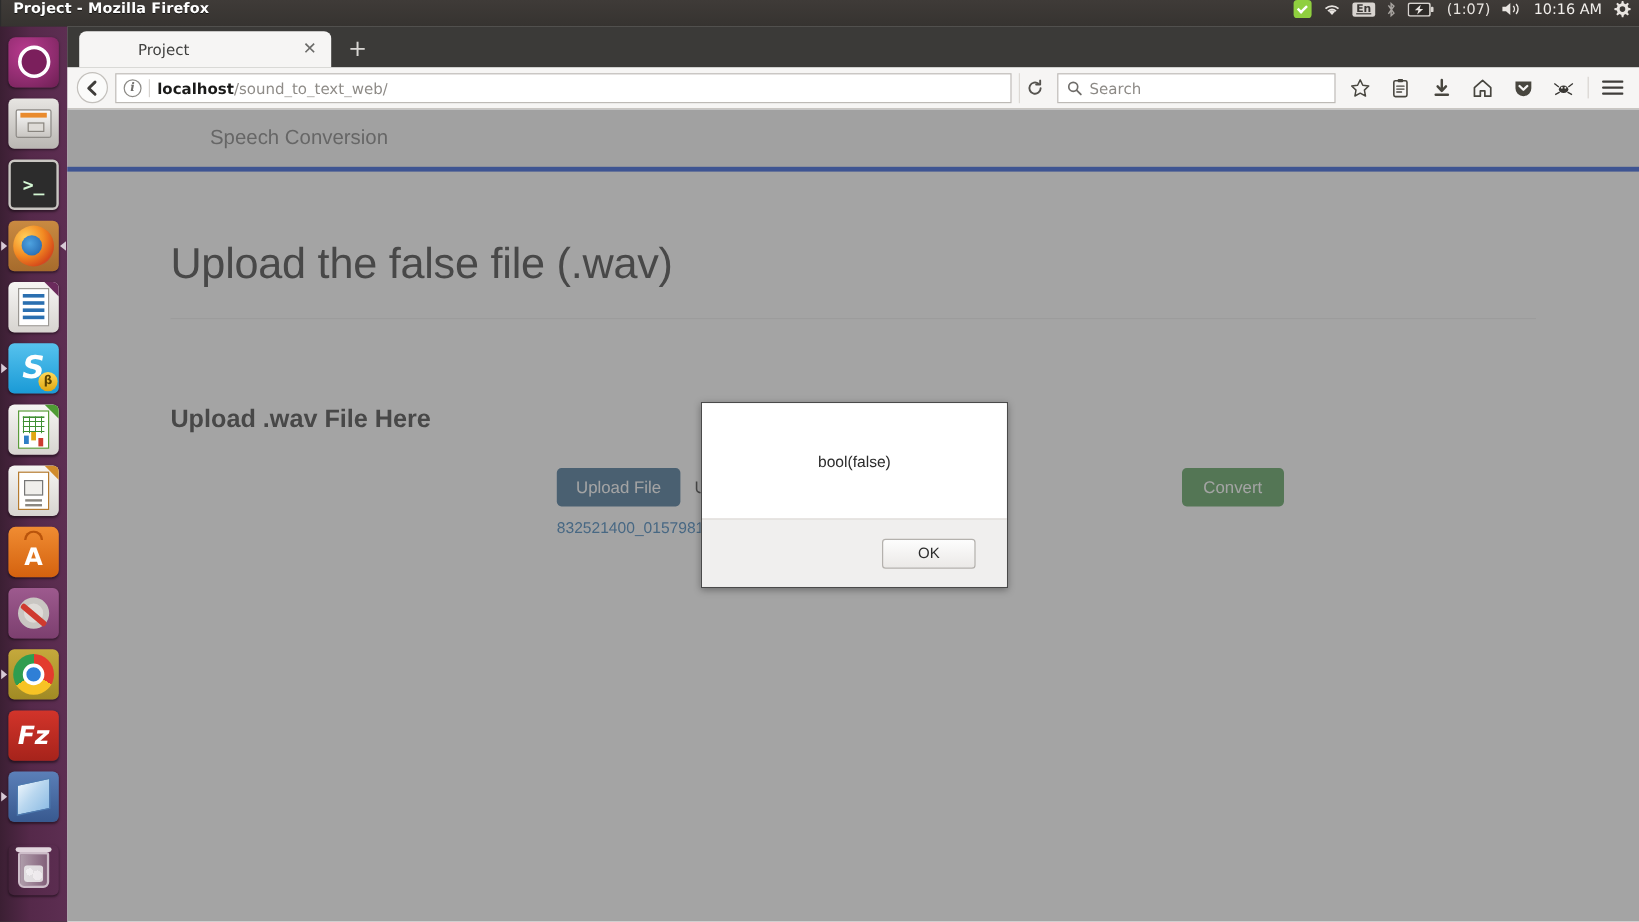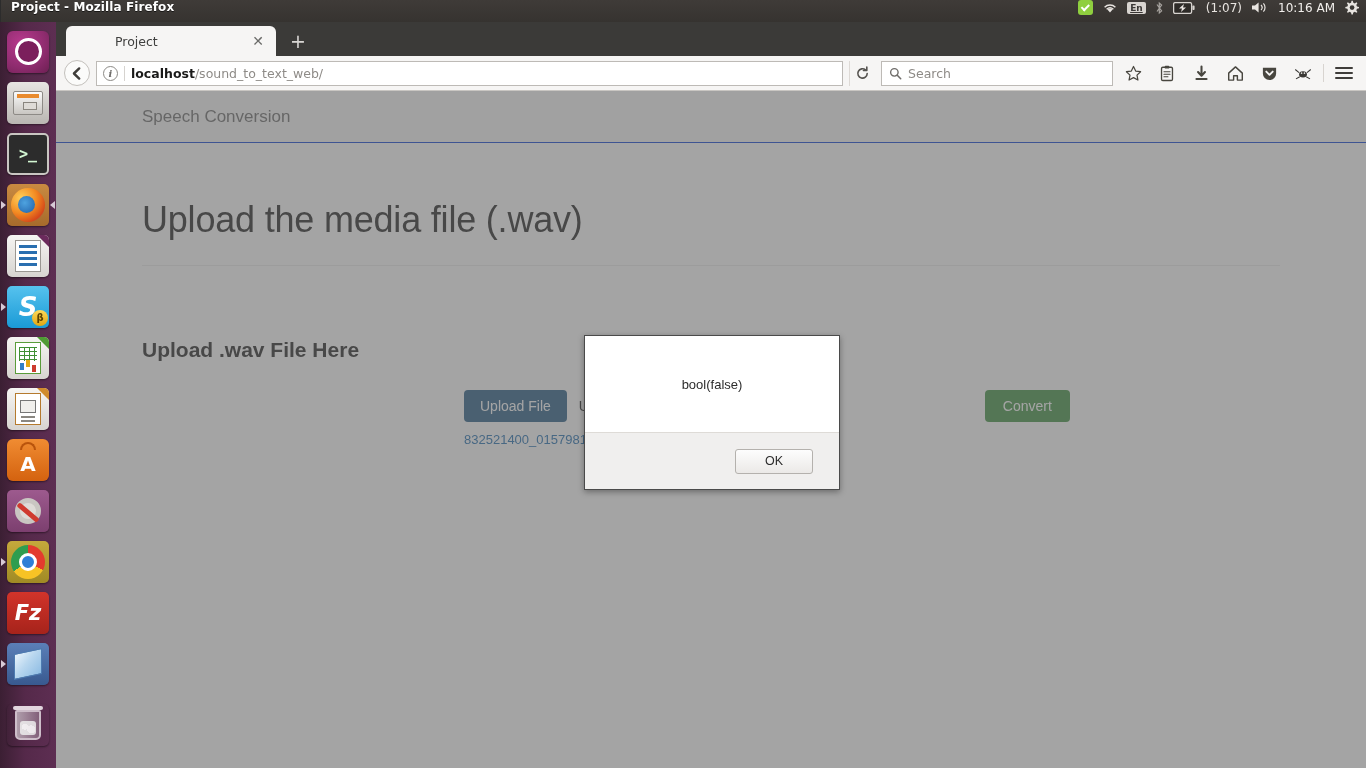--- a/index.html
+++ b/index.html
@@ -171,22 +171,22 @@
     width: 28px; height: 28px; display: flex; align-items: center; justify-content: center;
     color: #48463f; cursor: pointer; flex: none;
   }
   .tb-sep { width: 1px; height: 18px; background: #d8d4d0; flex: none; }
 
   
   #viewport { position: relative; width: 1310px; height: 677px; background: #ffffff; overflow: hidden; }
   #page { position: absolute; inset: 0; background: #ffffff; }
 
   #site-nav {
-    height: 52px; border-bottom: 1px solid #1d4ed8; background: #f8f8f8;
-    display: flex; align-items: center;
+    height: 52px; border-bottom: 4px solid #1d4ed8; background: #f8f8f8;
+    display: flex; align-items: center; padding-left: 33px;
   }
   #brand { font-size: 17px; color: #777777; padding-left: 86px; font-family: "Liberation Sans", sans-serif; }
 
   #content { padding: 40px 86px 0 86px; }
   #page-title {
     font-size: 36px; font-weight: normal; color: #333333; letter-spacing: -0.2px;
     font-family: "Liberation Sans", sans-serif; padding-top: 16px;
   }
   #title-rule { border: none; border-top: 1px solid #eeeeee; margin: 24px 0 0 0; width: 1138px; }
   #section-title {
@@ -452,21 +452,21 @@
   </div>
 
   <div id="viewport">
 
     <div id="page">
       <div id="site-nav">
         <span id="brand">Speech Conversion</span>
       </div>
 
       <div id="content">
-        <h1 id="page-title">Upload the media file (.wav)</h1>
+        <h1 id="page-title">Upload the false file (.wav)</h1>
         <hr id="title-rule">
         <h2 id="section-title">Upload .wav File Here</h2>
 
         <div id="form-row">
           <button id="upload-btn">Upload File</button>
           <span id="upload-status">Uploaded</span>
           <button id="convert-btn">Convert</button>
         </div>
 
         <a id="file-link" href="#">832521400_01579811-aa30-3f18-8d75-a1b812fce3dd.wav</a>

